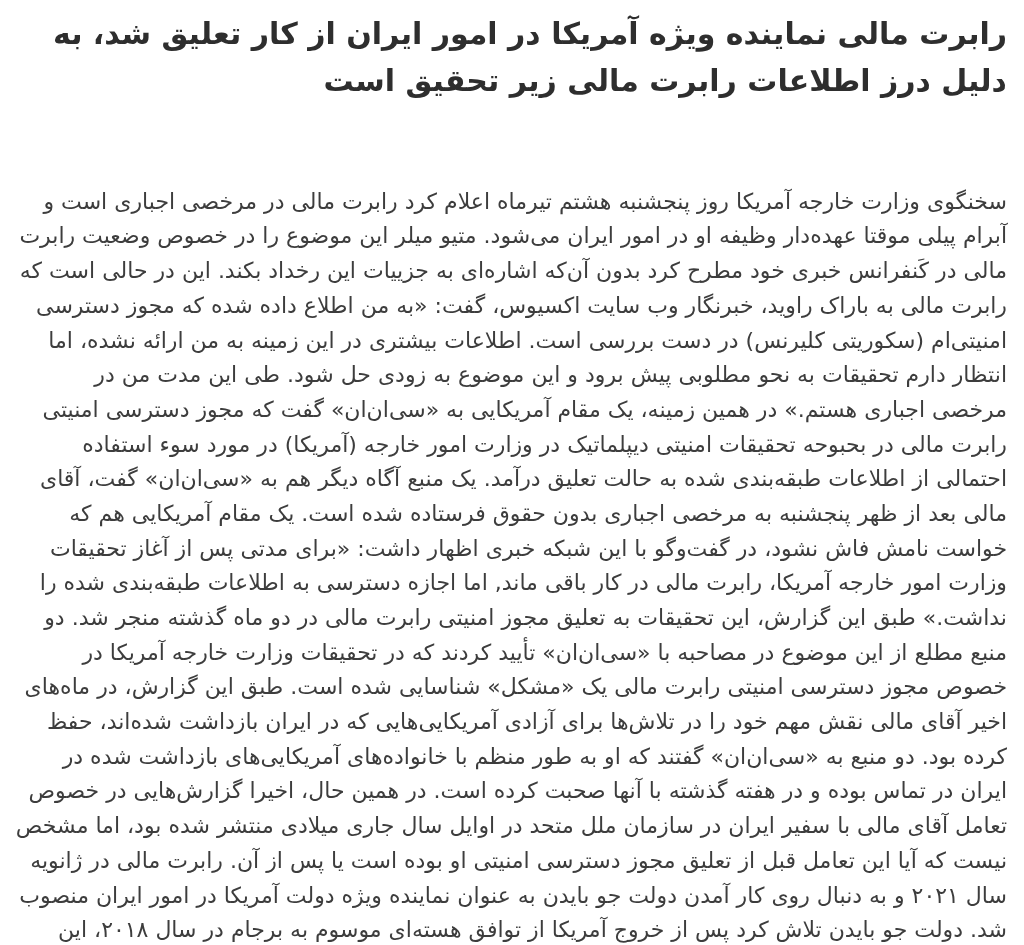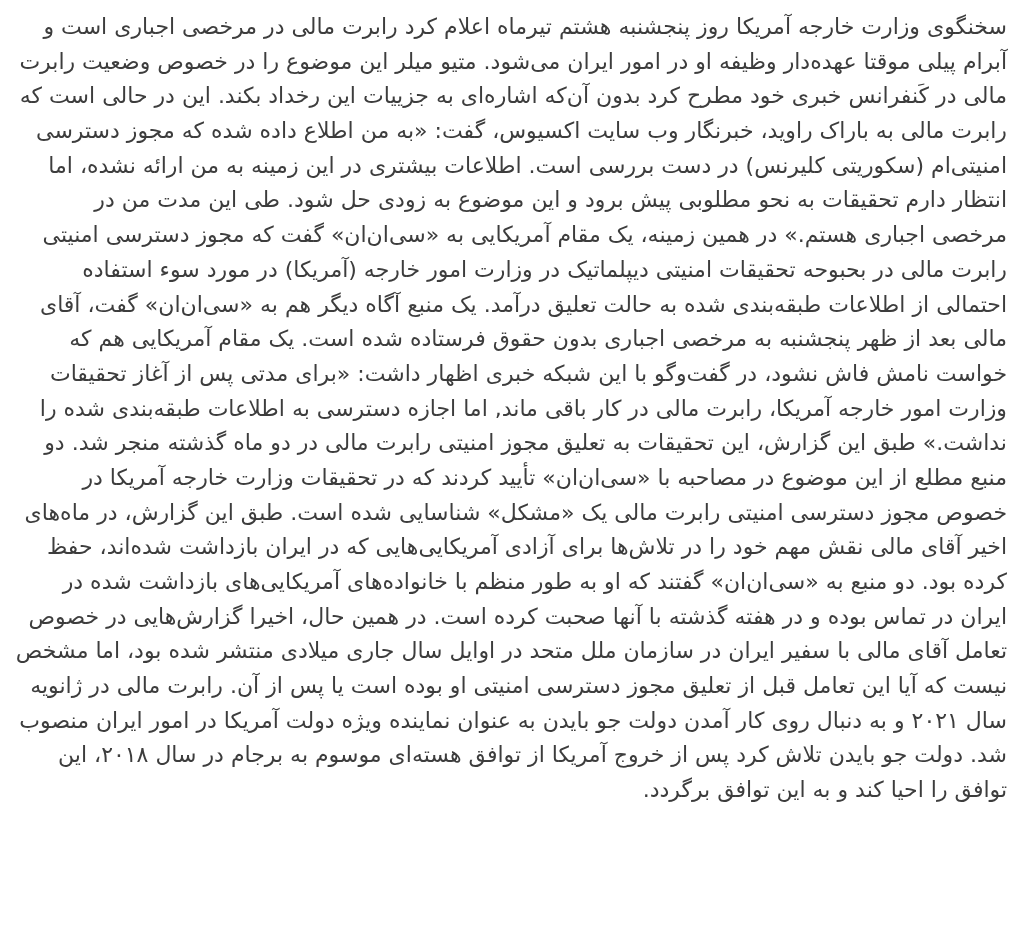--- a/index.html
+++ b/index.html
@@ -38,14 +38,15 @@
     font-size: 22px;
     font-weight: normal;
     line-height: 1.577;
     text-align: right;
   }
 </style>
 </head>
 <body>
 
 <div class="page">
+  <h1 class="article-title">رابرت مالی نماینده ویژه آمریکا در امور ایران از کار تعلیق شد، به دلیل درز اطلاعات رابرت مالی زیر تحقیق است</h1>
   <p class="article-body">سخنگوی وزارت خارجه آمریکا روز پنجشنبه هشتم تیرماه اعلام کرد رابرت مالی در مرخصی اجباری است و آبرام پیلی موقتا عهده‌دار وظیفه او در امور ایران می‌شود. متیو میلر این موضوع را در خصوص وضعیت رابرت مالی در کَنفرانس خبری خود مطرح کرد بدون آن‌که اشاره‌ای به جزییات این رخداد بکند. این در حالی است که رابرت مالی به باراک راوید، خبرنگار وب سایت اکسیوس، گفت: «به من اطلاع داده شده که مجوز دسترسی امنیتی‌ام (سکوریتی کلیرنس) در دست بررسی است. اطلاعات بیشتری در این زمینه به من ارائه نشده، اما انتظار دارم تحقیقات به نحو مطلوبی پیش برود و این موضوع به زودی حل شود. طی این مدت من در مرخصی اجباری هستم.» در همین زمینه، یک مقام آمریکایی به «سی‌ان‌ان» گفت که مجوز دسترسی امنیتی رابرت مالی در بحبوحه تحقیقات امنیتی دیپلماتیک در وزارت امور خارجه (آمریکا) در مورد سوء استفاده احتمالی از اطلاعات طبقه‌بندی شده به حالت تعلیق درآمد. یک منبع آگاه دیگر هم به «سی‌ان‌ان» گفت، آقای مالی بعد از ظهر پنجشنبه به مرخصی اجباری بدون حقوق فرستاده شده است. یک مقام آمریکایی هم که خواست نامش فاش نشود، در گفت‌وگو با این شبکه خبری اظهار داشت: «برای مدتی پس از آغاز تحقیقات وزارت امور خارجه آمریکا، رابرت مالی در کار باقی ماند, اما اجازه دسترسی به اطلاعات طبقه‌بندی شده را نداشت.» طبق این گزارش، این تحقیقات به تعلیق مجوز امنیتی رابرت مالی در دو ماه گذشته منجر شد. دو منبع مطلع از این موضوع در مصاحبه با «سی‌ان‌ان» تأیید کردند که در تحقیقات وزارت خارجه آمریکا در خصوص مجوز دسترسی امنیتی رابرت مالی یک «مشکل» شناسایی شده است. طبق این گزارش، در ماه‌های اخیر آقای مالی نقش مهم خود را در تلاش‌ها برای آزادی آمریکایی‌هایی که در ایران بازداشت شده‌اند، حفظ کرده بود. دو منبع به «سی‌ان‌ان» گفتند که او به طور منظم با خانواده‌های آمریکایی‌های بازداشت شده در ایران در تماس بوده و در هفته گذشته با آنها صحبت کرده است. در همین حال، اخیرا گزارش‌هایی در خصوص تعامل آقای مالی با سفیر ایران در سازمان ملل متحد در اوایل سال جاری میلادی منتشر شده بود، اما مشخص نیست که آیا این تعامل قبل از تعلیق مجوز دسترسی امنیتی او بوده است یا پس از آن. رابرت مالی در ژانویه سال ۲۰۲۱ و به دنبال روی کار آمدن دولت جو بایدن به عنوان نماینده ویژه دولت آمریکا در امور ایران منصوب شد. دولت جو بایدن تلاش کرد پس از خروج آمریکا از توافق هسته‌ای موسوم به برجام در سال ۲۰۱۸، این توافق را احیا کند و به این توافق برگردد.</p>
 </div>
 
 </body></html>

